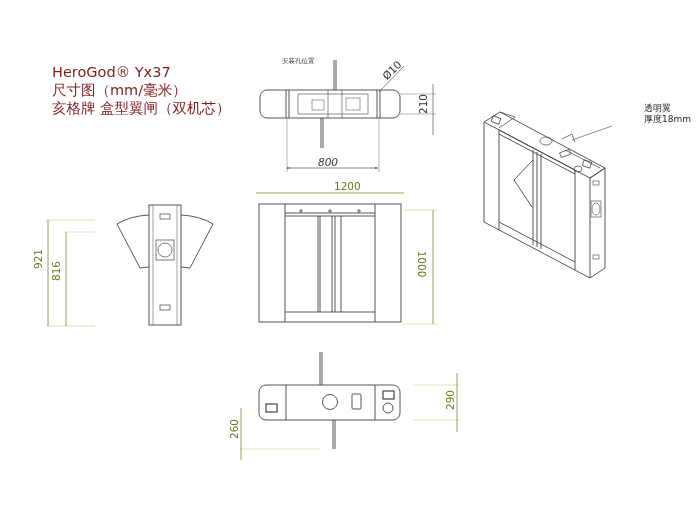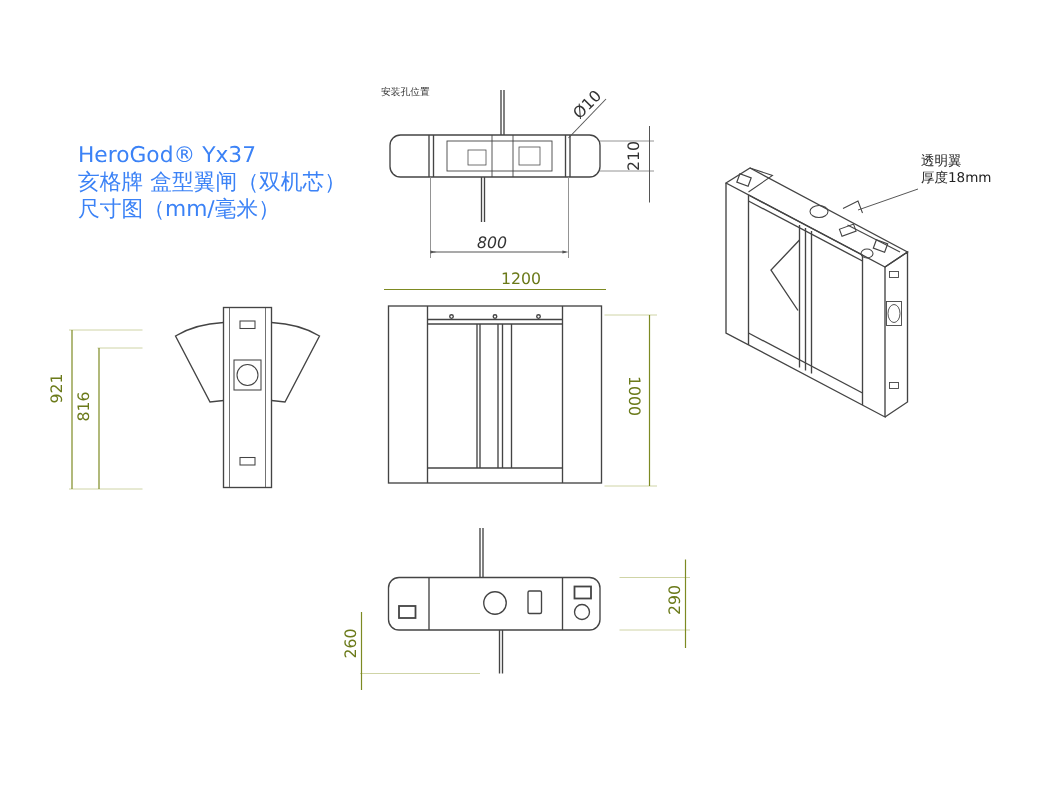--- a/index.html
+++ b/index.html
@@ -1,34 +1,34 @@
 <!DOCTYPE html>
 <html><head>
 <meta charset="utf-8">
 <style>
   html, body { margin: 0; padding: 0; background: #ffffff; }
   body { width: 700px; height: 525px; position: relative; overflow: hidden;
          font-family: "DejaVu Sans", sans-serif; color: #222; }
-  .title-block { position: absolute; left: 52px; top: 63px; font-size: 14.5px; line-height: 18px; color: #3b82f6; margin-top: 32px; }
+  .title-block { position: absolute; left: 52px; top: 63px; font-size: 14.5px; line-height: 18px; color: #7f1d1d; }
   .title-block div { white-space: nowrap; }
   .small-label { position: absolute; font-size: 6.5px; color: #333; white-space: nowrap; }
   .dim-text { position: absolute; font-size: 10.5px; color: #333; white-space: nowrap; }
   .dim-text.green { color: #6b7a1a; }
   .rot { transform: rotate(-90deg); transform-origin: center center; }
   .rot90 { transform: rotate(90deg); transform-origin: center center; }
   .callout { position: absolute; font-size: 9px; line-height: 11px; color: #222; white-space: nowrap; }
   svg.draw { position: absolute; left: 0; top: 0; }
 </style>
 </head>
 <body>
 
 <div class="title-block">
   <div>HeroGod®  Yx37</div>
+  <div>尺寸图（mm/毫米）</div>
   <div>亥格牌 盒型翼闸（双机芯）</div>
-  <div>尺寸图（mm/毫米）</div>
 </div>
 
 <svg class="draw" width="700" height="525" viewBox="0 0 700 525">
   <defs>
     <marker id="arr" markerWidth="6" markerHeight="6" refX="3" refY="3" orient="auto">
       <path d="M0,1.5 L6,3 L0,4.5 z" fill="#555"></path>
     </marker>
     <marker id="arrg" markerWidth="6" markerHeight="6" refX="3" refY="3" orient="auto">
       <path d="M0,1.5 L6,3 L0,4.5 z" fill="#7d8a22"></path>
     </marker>
@@ -156,26 +156,26 @@
 
     <line x1="413" y1="385" x2="460" y2="385" stroke="#c9cf9c" stroke-width="0.6"></line>
     <line x1="413" y1="420" x2="460" y2="420" stroke="#c9cf9c" stroke-width="0.6"></line>
     <line x1="457" y1="373" x2="457" y2="432" stroke="#7d8a22" stroke-width="0.8"></line>
 
     <line x1="240" y1="449" x2="320" y2="449" stroke="#c9cf9c" stroke-width="0.6"></line>
     <line x1="241" y1="408" x2="241" y2="460" stroke="#7d8a22" stroke-width="0.8"></line>
   </g>
 </svg>
 
-<div class="small-label" style="left:254px; top:57px;">安装孔位置</div>
+<div class="small-label" style="left:282px; top:57px;">安装孔位置</div>
 <div class="dim-text" style="left:381px; top:64px; transform:rotate(-45deg);">Ø10</div>
 <div class="dim-text rot" style="left:413px; top:98px;">210</div>
 <div class="dim-text" style="left:318px; top:156px;font-style:italic;">800</div>
 
-<div class="callout" style="left:614px; top:103px;">
+<div class="callout" style="left:644px; top:103px;">
   <div>透明翼</div>
   <div>厚度18mm</div>
 </div>
 
 <div class="dim-text green rot" style="left:28px; top:253px;">921</div>
 <div class="dim-text green rot" style="left:46px; top:265px;">816</div>
 
 <div class="dim-text green" style="left:334px; top:180px;">1200</div>
 <div class="dim-text green rot90" style="left:409px; top:258px;">1000</div>
 

